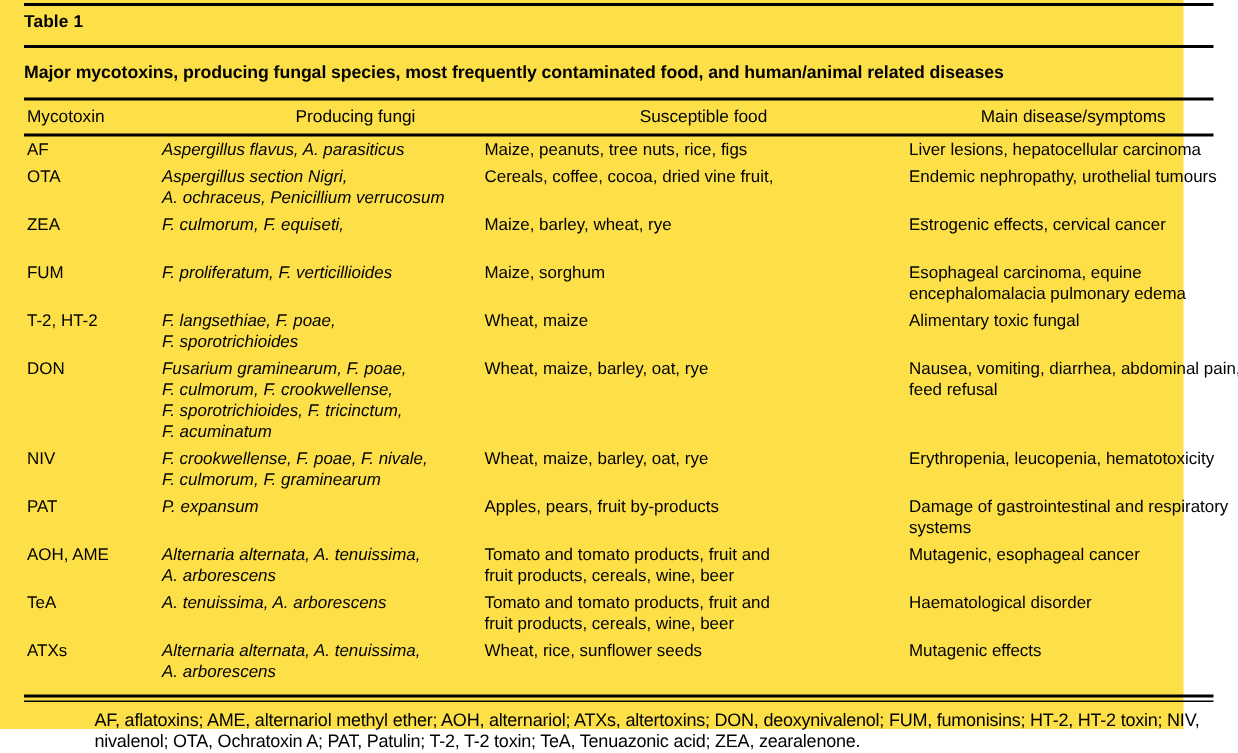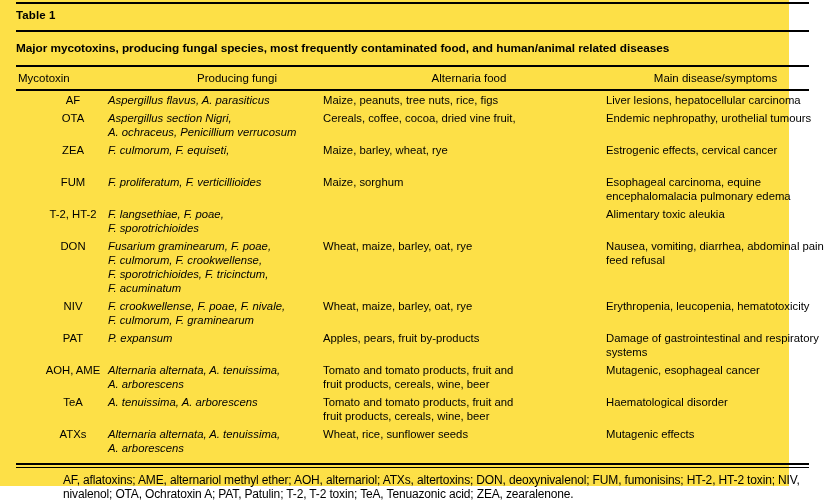--- a/index.html
+++ b/index.html
@@ -81,21 +81,21 @@
     display: block;
     width: 793px;
   }
   .cell {
     position: absolute;
     font-size: 11.3px;
     line-height: 14px;
     color: #000;
     top: 0;
   }
-  .cell.c0 { left: 13px;   width: 88px; text-align: center; }
+  .cell.c0 { left: 2px;   width: 88px; }
   .cell.c1 { left: 92px;  width: 210px; font-style: italic; }
   .cell.c2 { left: 307px; width: 225px; }
   .cell.c3 { left: 590px; width: 205px; }
   .cell .ln { display: block; white-space: nowrap; }
 
   .rule-bottom-1 {
     position: absolute;
     left: 0; right: 0;
     height: 2px;
     background: #000;
@@ -129,21 +129,21 @@
     <div class="table-label">Table 1</div>
 
     <div class="rule-top" style="top:30px;height:2px;"></div>
 
     <div class="caption">Major mycotoxins, producing fungal species, most frequently contaminated food, and human/animal related diseases</div>
 
     <div class="rule-top" style="top:65px;height:2px;"></div>
 
     <div class="colhead c0">Mycotoxin</div>
     <div class="colhead c1">Producing fungi</div>
-    <div class="colhead c2">Alternaria food</div>
+    <div class="colhead c2">Susceptible food</div>
     <div class="colhead c3">Main disease/symptoms</div>
 
     <div class="rule-top" style="top:89px;height:2px;"></div>
 
     <div class="grid" id="grid" style="height: 366px;">
         <div class="row" style="position: absolute; top: 0px; height: 14px;">
           <div class="cell c0">
             <span class="ln">AF</span>
           </div>
           <div class="cell c1">
@@ -201,22 +201,25 @@
           </div>
         </div>
         <div class="row" style="position: absolute; top: 114px; height: 28px;">
           <div class="cell c0">
             <span class="ln">T-2, HT-2</span>
           </div>
           <div class="cell c1">
             <span class="ln">F. langsethiae, F. poae,</span>
             <span class="ln">F. sporotrichioides</span>
           </div>
-          <div class="cell c3">
-            <span class="ln">Alimentary toxic aleukia</span>
+          <div class="cell c2">
+            <span class="ln">Wheat, maize</span>
+          </div>
+          <div class="cell c3">
+            <span class="ln">Alimentary toxic fungal</span>
           </div>
         </div>
         <div class="row" style="position: absolute; top: 146px; height: 56px;">
           <div class="cell c0">
             <span class="ln">DON</span>
           </div>
           <div class="cell c1">
             <span class="ln">Fusarium graminearum, F. poae,</span>
             <span class="ln">F. culmorum, F. crookwellense,</span>
             <span class="ln">F. sporotrichioides, F. tricinctum,</span>

